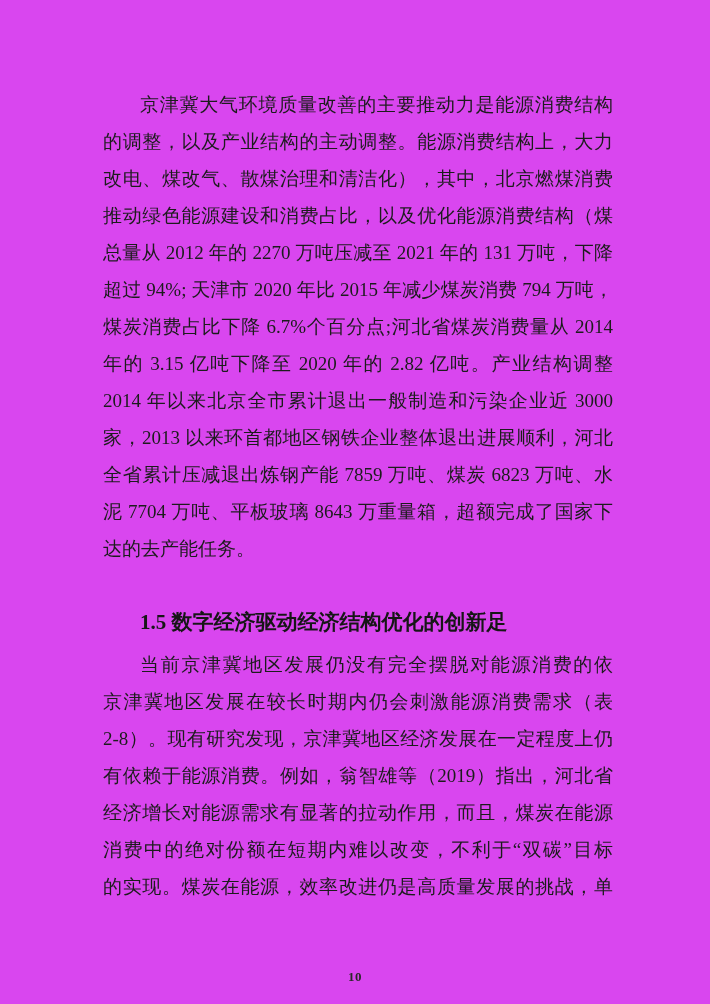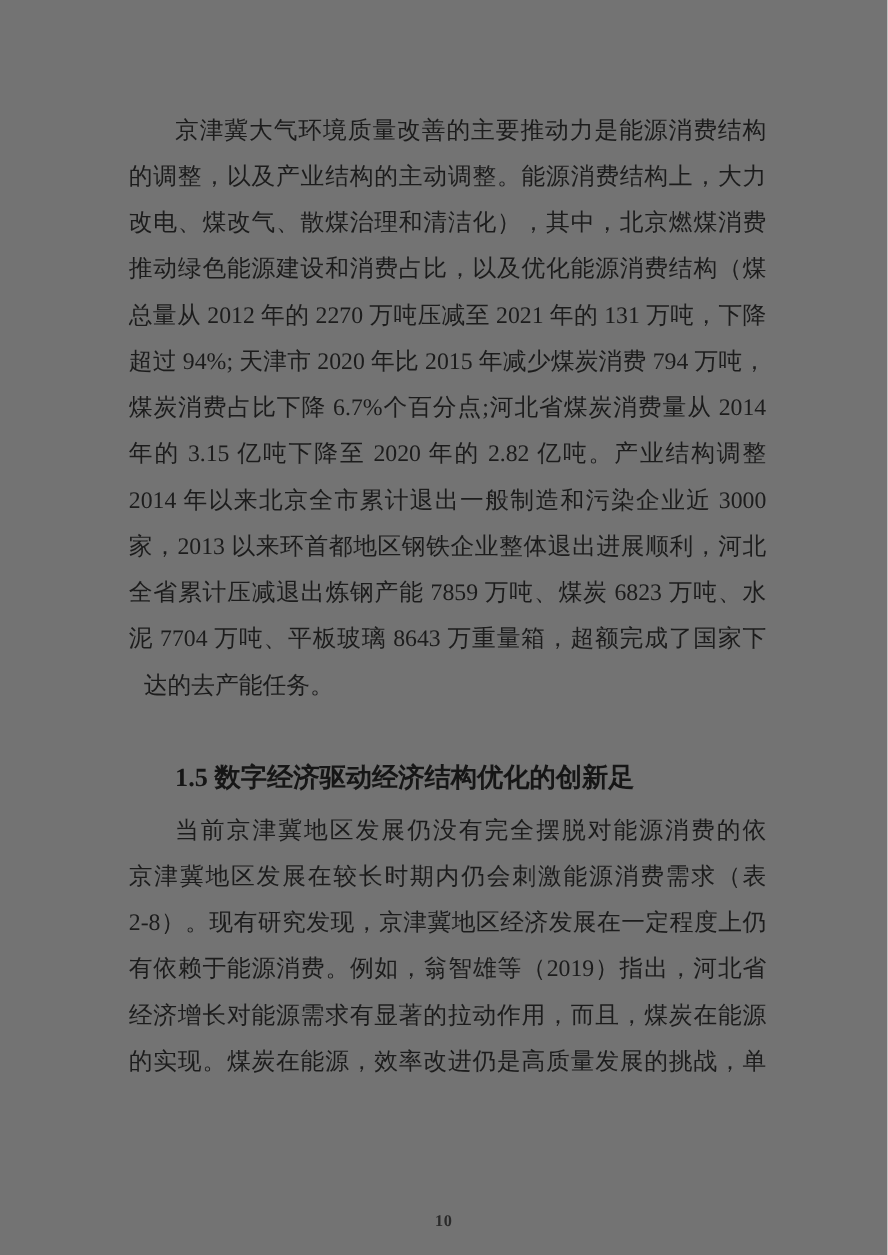--- a/index.html
+++ b/index.html
@@ -4,21 +4,21 @@
 <style>
   html, body {
     margin: 0;
     padding: 0;
     background: #ffffff;
   }
   .page {
     position: relative;
     width: 710px;
     height: 1004px;
-    background: #737373;
+    background: #d946ef;
     overflow: hidden;
     font-family: "Liberation Serif", "DejaVu Serif", serif;
     color: #1c1c1c;
   }
   .content {
     position: absolute;
     left: 103px;
     top: 86px;
     width: 510px;
   }
@@ -33,21 +33,20 @@
     text-align: justify;
     text-align-last: justify;
     text-justify: inter-character;
     overflow: hidden;
   }
   .line.indent {
     padding-left: 37px;
   }
   .line.para-end {
     text-align-last: left;
-    margin-left: 12px;
   }
   .section-heading {
     margin: 40px 0 0 37px;
     font-size: 21px;
     line-height: 30px;
     font-weight: bold;
     color: #161616;
   }
   .para-2 {
     margin-top: 9px;
@@ -87,19 +86,20 @@
     </div>
 
     <div class="section-heading">1.5 数字经济驱动经济结构优化的创新足</div>
 
     <div class="paragraph para-2">
       <div class="line indent">当前京津冀地区发展仍没有完全摆脱对能源消费的依赖，</div>
       <div class="line">京津冀地区发展在较长时期内仍会刺激能源消费需求（表</div>
       <div class="line">2-8）。现有研究发现，京津冀地区经济发展在一定程度上仍</div>
       <div class="line">有依赖于能源消费。例如，翁智雄等（2019）指出，河北省</div>
       <div class="line">经济增长对能源需求有显著的拉动作用，而且，煤炭在能源</div>
+      <div class="line">消费中的绝对份额在短期内难以改变，不利于“双碳”目标</div>
       <div class="line">的实现。煤炭在能源，效率改进仍是高质量发展的挑战，单位</div>
     </div>
 
   </div>
 
   <div class="page-number">10</div>
 </div>
 
 </body></html>

